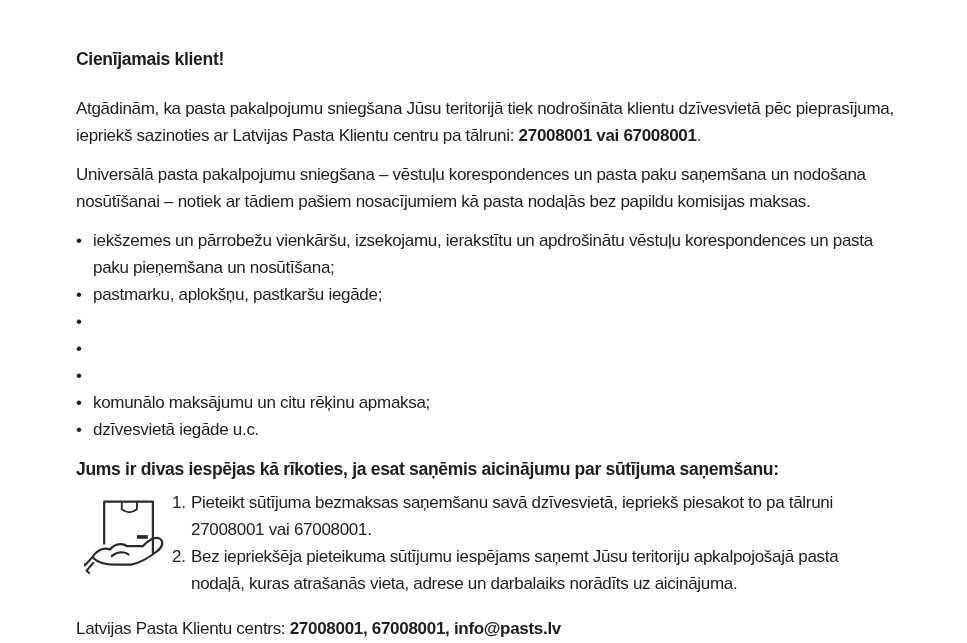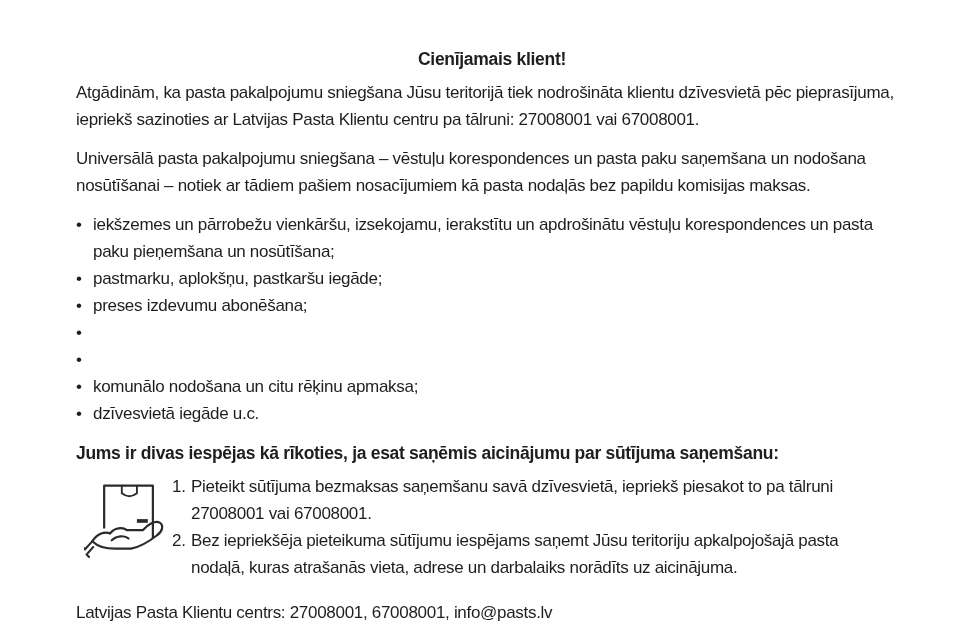--- a/index.html
+++ b/index.html
@@ -19,24 +19,24 @@
     width: 832px;
     font-size: 17px;
     line-height: 27px;
     letter-spacing: -0.3px;
   }
   .h-bold {
     font-size: 17.5px;
     font-weight: bold;
     line-height: 27px;
   }
-  .greeting { margin-bottom: 6px; text-align: center; }
+  .greeting { margin-bottom: 22px; }
   .para { margin-bottom: 12px; }
   .brand-italic { }
-  .strong { font-weight: normal; }
+  .strong { font-weight: bold; }
   ul.services {
     list-style: none;
     margin-bottom: 13px;
   }
   ul.services li {
     display: flex;
   }
   ul.services .bullet {
     width: 17px;
     flex: 0 0 17px;
@@ -82,31 +82,30 @@
     <li>
         <span class="bullet">•</span>
         <span>iekšzemes un pārrobežu vienkāršu, izsekojamu, ierakstītu un apdrošinātu vēstuļu korespondences un pasta paku pieņemšana un nosūtīšana;</span>
       </li>
     <li>
         <span class="bullet">•</span>
         <span>pastmarku, aplokšņu, pastkaršu iegāde;</span>
       </li>
     <li>
         <span class="bullet">•</span>
-        <span>preses izdevumu abonēšana;</span>
       </li>
     <li>
         <span class="bullet">•</span>
       </li>
     <li>
         <span class="bullet">•</span>
       </li>
     <li>
         <span class="bullet">•</span>
-        <span>komunālo nodošana un citu rēķinu apmaksa;</span>
+        <span>komunālo maksājumu un citu rēķinu apmaksa;</span>
       </li>
     <li>
         <span class="bullet">•</span>
         <span>dzīvesvietā iegāde u.c.</span>
       </li>
   </ul>
 
   <div class="h-bold">Jums ir divas iespējas kā rīkoties, ja esat saņēmis aicinājumu par sūtījuma saņemšanu:</div>
 
   <div class="options-row">

